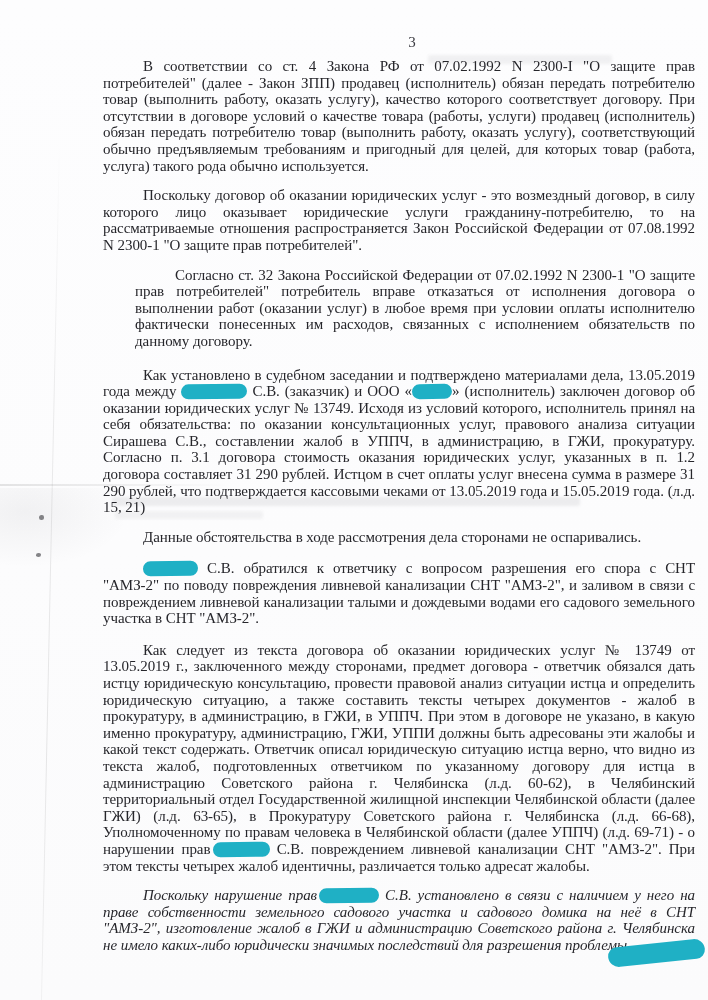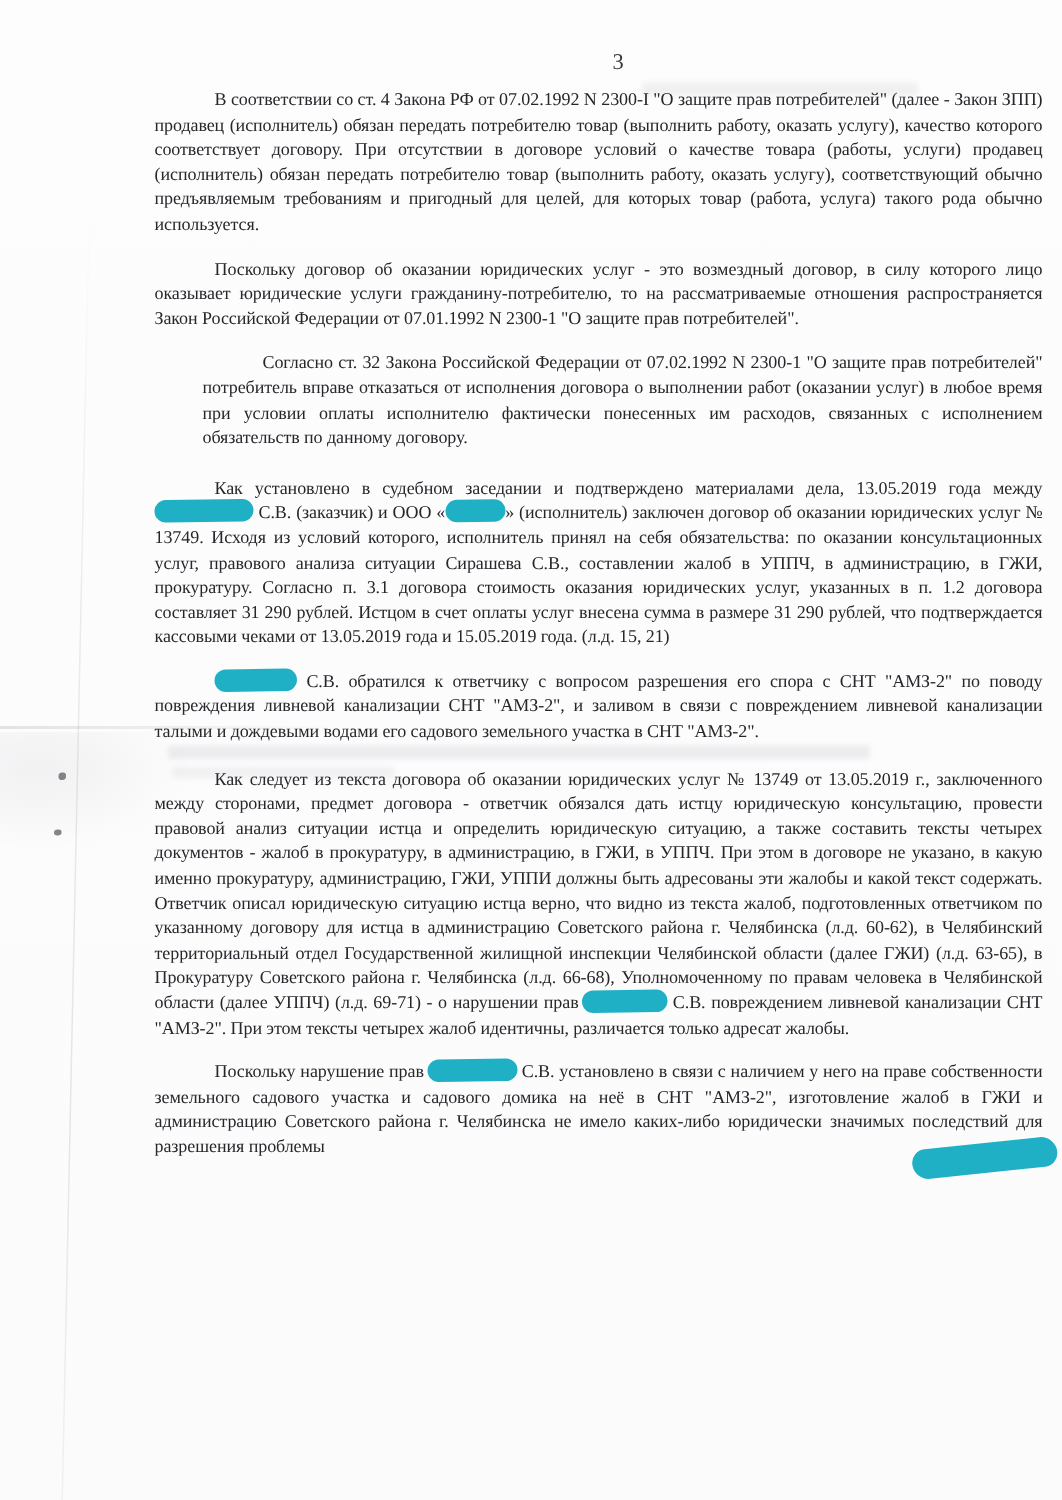--- a/index.html
+++ b/index.html
@@ -62,32 +62,32 @@
     left: 402px; top: 34px;
     width: 20px;
     font-size: 15px;
     text-align: center;
     color: #3a3a40;
   }
   .text-block {
     position: absolute;
     left: 103px; top: 58px;
     width: 592px;
-    font-size: 12px;
+    font-size: 15px;
     line-height: 16.6px;
     letter-spacing: -0.05px;
     text-align: justify;
   }
   .text-block p {
     margin: 0 0 13px 0;
     text-indent: 40px;
   }
   .text-block p.gap-lg { margin-bottom: 17px; margin-left: 32px; }
   .text-block p.gap-md { margin-bottom: 15px; }
-  .text-block p:last-child { margin-bottom: 0; }
+  .text-block p:last-child { margin-bottom: 0; font-style: italic; }
   .redact {
     display: inline-block;
     background: #1fb0c5;
     height: 15px;
     border-radius: 8px;
     vertical-align: -3px;
     transform: rotate(-0.8deg);
   }
   p.final-para { position: relative; }
   .redact-final {
@@ -112,26 +112,27 @@
   <div class="ghost g1"></div>
   <div class="ghost g2"></div>
   <div class="ghost g3"></div>
 
   <div class="page-number">3</div>
 
   <div class="text-block">
 
     <p><span>В соответствии со ст. 4 Закона РФ от 07.02.1992  N 2300-I "О защите прав потребителей" (далее - Закон ЗПП) продавец (исполнитель) обязан передать потребителю товар (выполнить работу, оказать услугу), качество которого соответствует договору. При отсутствии в договоре условий о качестве товара (работы, услуги) продавец (исполнитель) обязан передать потребителю товар (выполнить работу, оказать услугу), соответствующий обычно предъявляемым требованиям и пригодный для целей, для которых товар (работа, услуга) такого рода обычно используется.</span></p>
 
-    <p><span>Поскольку договор об оказании юридических услуг - это возмездный договор, в силу которого лицо оказывает юридические услуги гражданину-потребителю, то на рассматриваемые отношения распространяется Закон Российской Федерации от 07.01.1992 N 2300-1 "О защите прав потребителей".</span></p>
+    <p><span>Поскольку договор об оказании юридических услуг - это возмездный договор, в силу которого лицо оказывает юридические услуги гражданину-потребителю, то на рассматриваемые отношения распространяется Закон Российской Федерации от 07.08.1992 N 2300-1 "О защите прав потребителей".</span></p>
 
     <p class="gap-lg"><span>Согласно ст. 32 Закона Российской Федерации от 07.02.1992 N 2300-1 "О защите прав потребителей" потребитель вправе отказаться от исполнения договора о выполнении работ (оказании услуг) в любое время при условии оплаты исполнителю фактически понесенных им расходов, связанных с исполнением обязательств по данному договору.</span></p>
 
     <p><span>Как установлено в судебном заседании и подтверждено материалами дела, 13.05.2019 года между</span> <span class="redact" style="width: 66px; background: rgb(31, 176, 197);"></span> <span>С.В. (заказчик) и ООО «</span><span class="redact" style="width: 40px; background: rgb(31, 176, 197);"></span><span>» (исполнитель) заключен договор об оказании юридических услуг № 13749. Исходя из условий которого, исполнитель принял на себя обязательства: по оказании консультационных услуг, правового анализа ситуации Сирашева С.В., составлении жалоб в УППЧ, в администрацию, в ГЖИ, прокуратуру. Согласно п. 3.1 договора стоимость оказания юридических услуг, указанных в п. 1.2 договора составляет 31 290 рублей. Истцом в счет оплаты услуг внесена сумма в размере 31 290 рублей, что подтверждается кассовыми чеками от 13.05.2019 года и 15.05.2019 года. (л.д. 15, 21)</span></p>
 
+    <p class="gap-md"><span>Данные обстоятельства в ходе рассмотрения дела сторонами не оспаривались.</span></p>
 
     <p class="gap-md"><span class="redact" style="width: 55px; background: rgb(31, 176, 197);"></span> <span>С.В. обратился к ответчику с вопросом разрешения его спора с СНТ "АМЗ-2" по поводу повреждения ливневой канализации СНТ "АМЗ-2", и заливом в связи с повреждением ливневой канализации талыми и дождевыми водами его садового земельного участка в СНТ "АМЗ-2".</span></p>
 
     <p><span>Как следует из текста договора об оказании юридических услуг № 13749 от 13.05.2019 г., заключенного между сторонами, предмет договора - ответчик обязался дать истцу юридическую консультацию, провести правовой анализ ситуации истца и определить юридическую ситуацию, а также составить тексты четырех документов - жалоб в прокуратуру, в администрацию, в ГЖИ, в УППЧ. При этом в договоре не указано, в какую именно прокуратуру, администрацию, ГЖИ, УППИ должны быть адресованы эти жалобы и какой текст содержать.  Ответчик описал юридическую ситуацию истца верно, что видно из текста жалоб, подготовленных ответчиком по указанному договору для истца в администрацию Советского района г. Челябинска (л.д. 60-62), в Челябинский территориальный отдел Государственной жилищной инспекции Челябинской области (далее ГЖИ) (л.д. 63-65), в Прокуратуру Советского района г. Челябинска (л.д. 66-68), Уполномоченному по правам человека в Челябинской области (далее УППЧ) (л.д. 69-71) - о нарушении прав</span><span class="redact" style="width: 57px; margin-left: 2px; background: rgb(31, 176, 197);"></span> <span>С.В. повреждением ливневой канализации СНТ "АМЗ-2". При этом тексты четырех жалоб идентичны, различается только адресат жалобы.</span></p>
 
     <p class="final-para"><span>Поскольку нарушение прав</span><span class="redact" style="width: 60px; margin-left: 2px; background: rgb(31, 176, 197);"></span> <span>С.В. установлено в связи с наличием у него на праве собственности земельного садового участка и садового домика на неё в СНТ "АМЗ-2", изготовление жалоб в ГЖИ и администрацию Советского района г. Челябинска не имело каких-либо юридически значимых последствий для разрешения проблемы</span><span class="redact-final" style="background: rgb(31, 176, 197);"></span></p>
 
   </div>
 </div>
 

